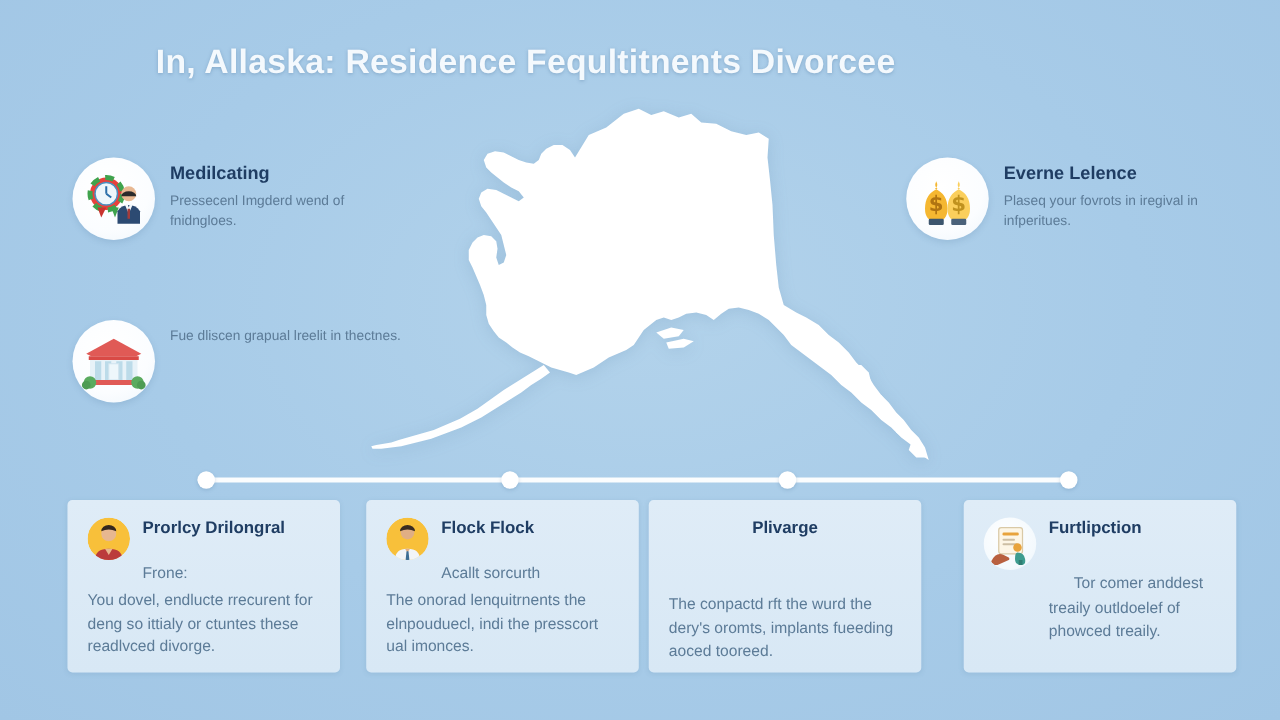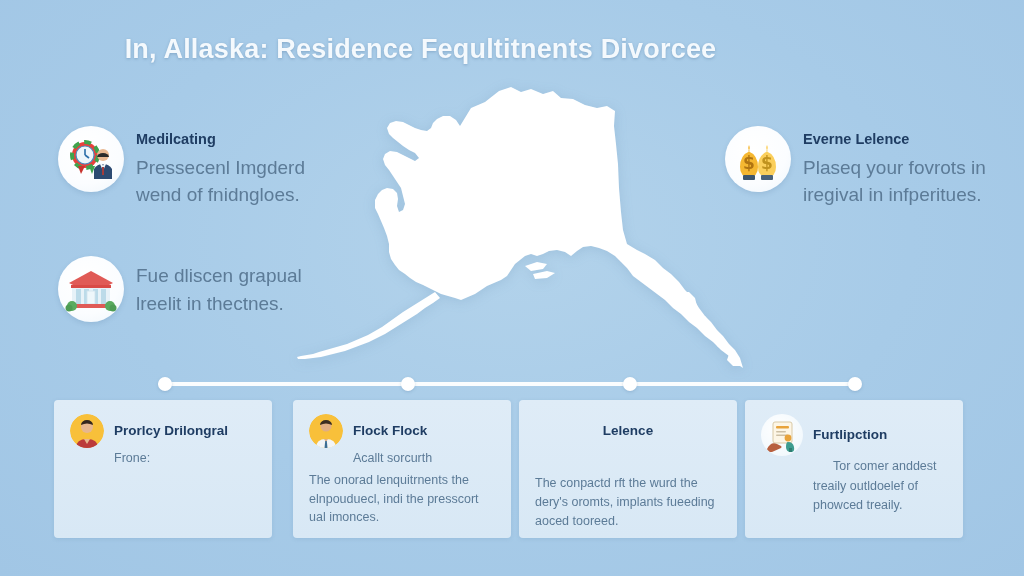--- a/index.html
+++ b/index.html
@@ -82,21 +82,21 @@
 
   .feat-text { padding-top: 6px; }
   .feat-title {
     font-size: 14.5px;
     font-weight: bold;
     color: #1f3d63;
     margin-bottom: 6px;
     line-height: 1.1;
   }
   .feat-body {
-    font-size: 19px;
+    font-size: 11px;
     color: #5c7b97;
     line-height: 1.45;
     max-width: 190px;
   }
   .feature.right .feat-body { max-width: 205px; }
 
   
   #timeline {
     position: absolute;
     left: 150px;
@@ -131,21 +131,21 @@
     width: 218px;
     height: 138px;
     background: linear-gradient(180deg, #dfecf7 0%, #d8e8f5 100%);
     border-radius: 4px;
     box-shadow: 0 1px 4px rgba(70,110,150,0.14);
     padding: 14px 16px 12px 16px;
     box-sizing: border-box;
   }
   .card-head {
     display: flex;
-    align-items: center;
+    align-items: flex-start;
     gap: 10px;
     min-height: 34px;
   }
   .avatar {
     flex: 0 0 auto;
     width: 34px;
     height: 34px;
     border-radius: 50%;
     overflow: hidden;
     display: flex;
@@ -311,20 +311,21 @@
           <circle cx="17" cy="17" r="17" fill="#f8c03a"></circle>
           <circle cx="17" cy="13" r="6" fill="#e7b78f"></circle>
           <path d="M11 11 a6 5 0 0 1 12 0 q-6 -3 -12 0 z" fill="#34261d"></path>
           <path d="M6 34 q0 -9 11 -9 q11 0 11 9 z" fill="#bb3b3b"></path>
           <path d="M14 25 l3 5 l3 -5 z" fill="#e7b78f"></path>
         </svg>
       </div>
       <div class="card-title">Prorlcy Drilongral</div>
     </div>
     <div class="card-sub">Frone:</div>
+    <div class="card-body">You dovel, endlucte rrecurent for deng so ittialy or ctuntes these readlvced divorge.</div>
   </div>
 
   <div class="card" style="left:293px;">
     <div class="card-head">
       <div class="avatar">
         <svg width="34" height="34" viewBox="0 0 34 34">
           <circle cx="17" cy="17" r="17" fill="#f8c03a"></circle>
           <circle cx="17" cy="12" r="5.5" fill="#e0ae84"></circle>
           <path d="M11 11 a6 5 0 0 1 12 0 q-6 -3 -12 0 z" fill="#3a2c21"></path>
           <path d="M7 34 q0 -9 10 -9 q10 0 10 9 z" fill="#f2f5f7"></path>
@@ -333,26 +334,26 @@
         </svg>
       </div>
       <div class="card-title">Flock Flock</div>
     </div>
     <div class="card-sub">Acallt sorcurth</div>
     <div class="card-body">The onorad lenquitrnents the elnpouduecl, indi the presscort ual imonces.</div>
   </div>
 
   <div class="card no-avatar" style="left:519px;">
     <div class="card-head">
-      <div class="card-title">Lelence</div>
+      <div class="card-title">Plivarge</div>
     </div>
     <div class="card-body">The conpactd rft the wurd the dery's oromts, implants fueeding aoced tooreed.</div>
   </div>
 
-  <div class="card doc-card" style="left:745px;">
+  <div class="card doc-card" style="left:771px;">
     <div class="card-head">
       <div class="avatar doc-icon">
         <svg width="34" height="34" viewBox="0 0 34 34">
           <rect x="8" y="4" width="19" height="21" rx="2" fill="#fdf6e6" stroke="#d9c9a6" stroke-width="1"></rect>
           <rect x="11" y="8" width="13" height="2.4" rx="1" fill="#e8a33c"></rect>
           <rect x="11" y="13" width="10" height="1.6" rx="0.8" fill="#cdbfa4"></rect>
           <rect x="11" y="16.5" width="12" height="1.6" rx="0.8" fill="#cdbfa4"></rect>
           <circle cx="23" cy="20" r="3.4" fill="#e8a33c"></circle>
           <path d="M2 31 q4 -8 10 -5 l4 2 q1 1 0 2 l-9 4 q-4 1 -5 -3 z" fill="#b8603f"></path>
           <path d="M23 24 q5 0 6 5 q1 5 -3 5 q-5 0 -5 -5 q0 -5 2 -5 z" fill="#3d9c8f"></path>

